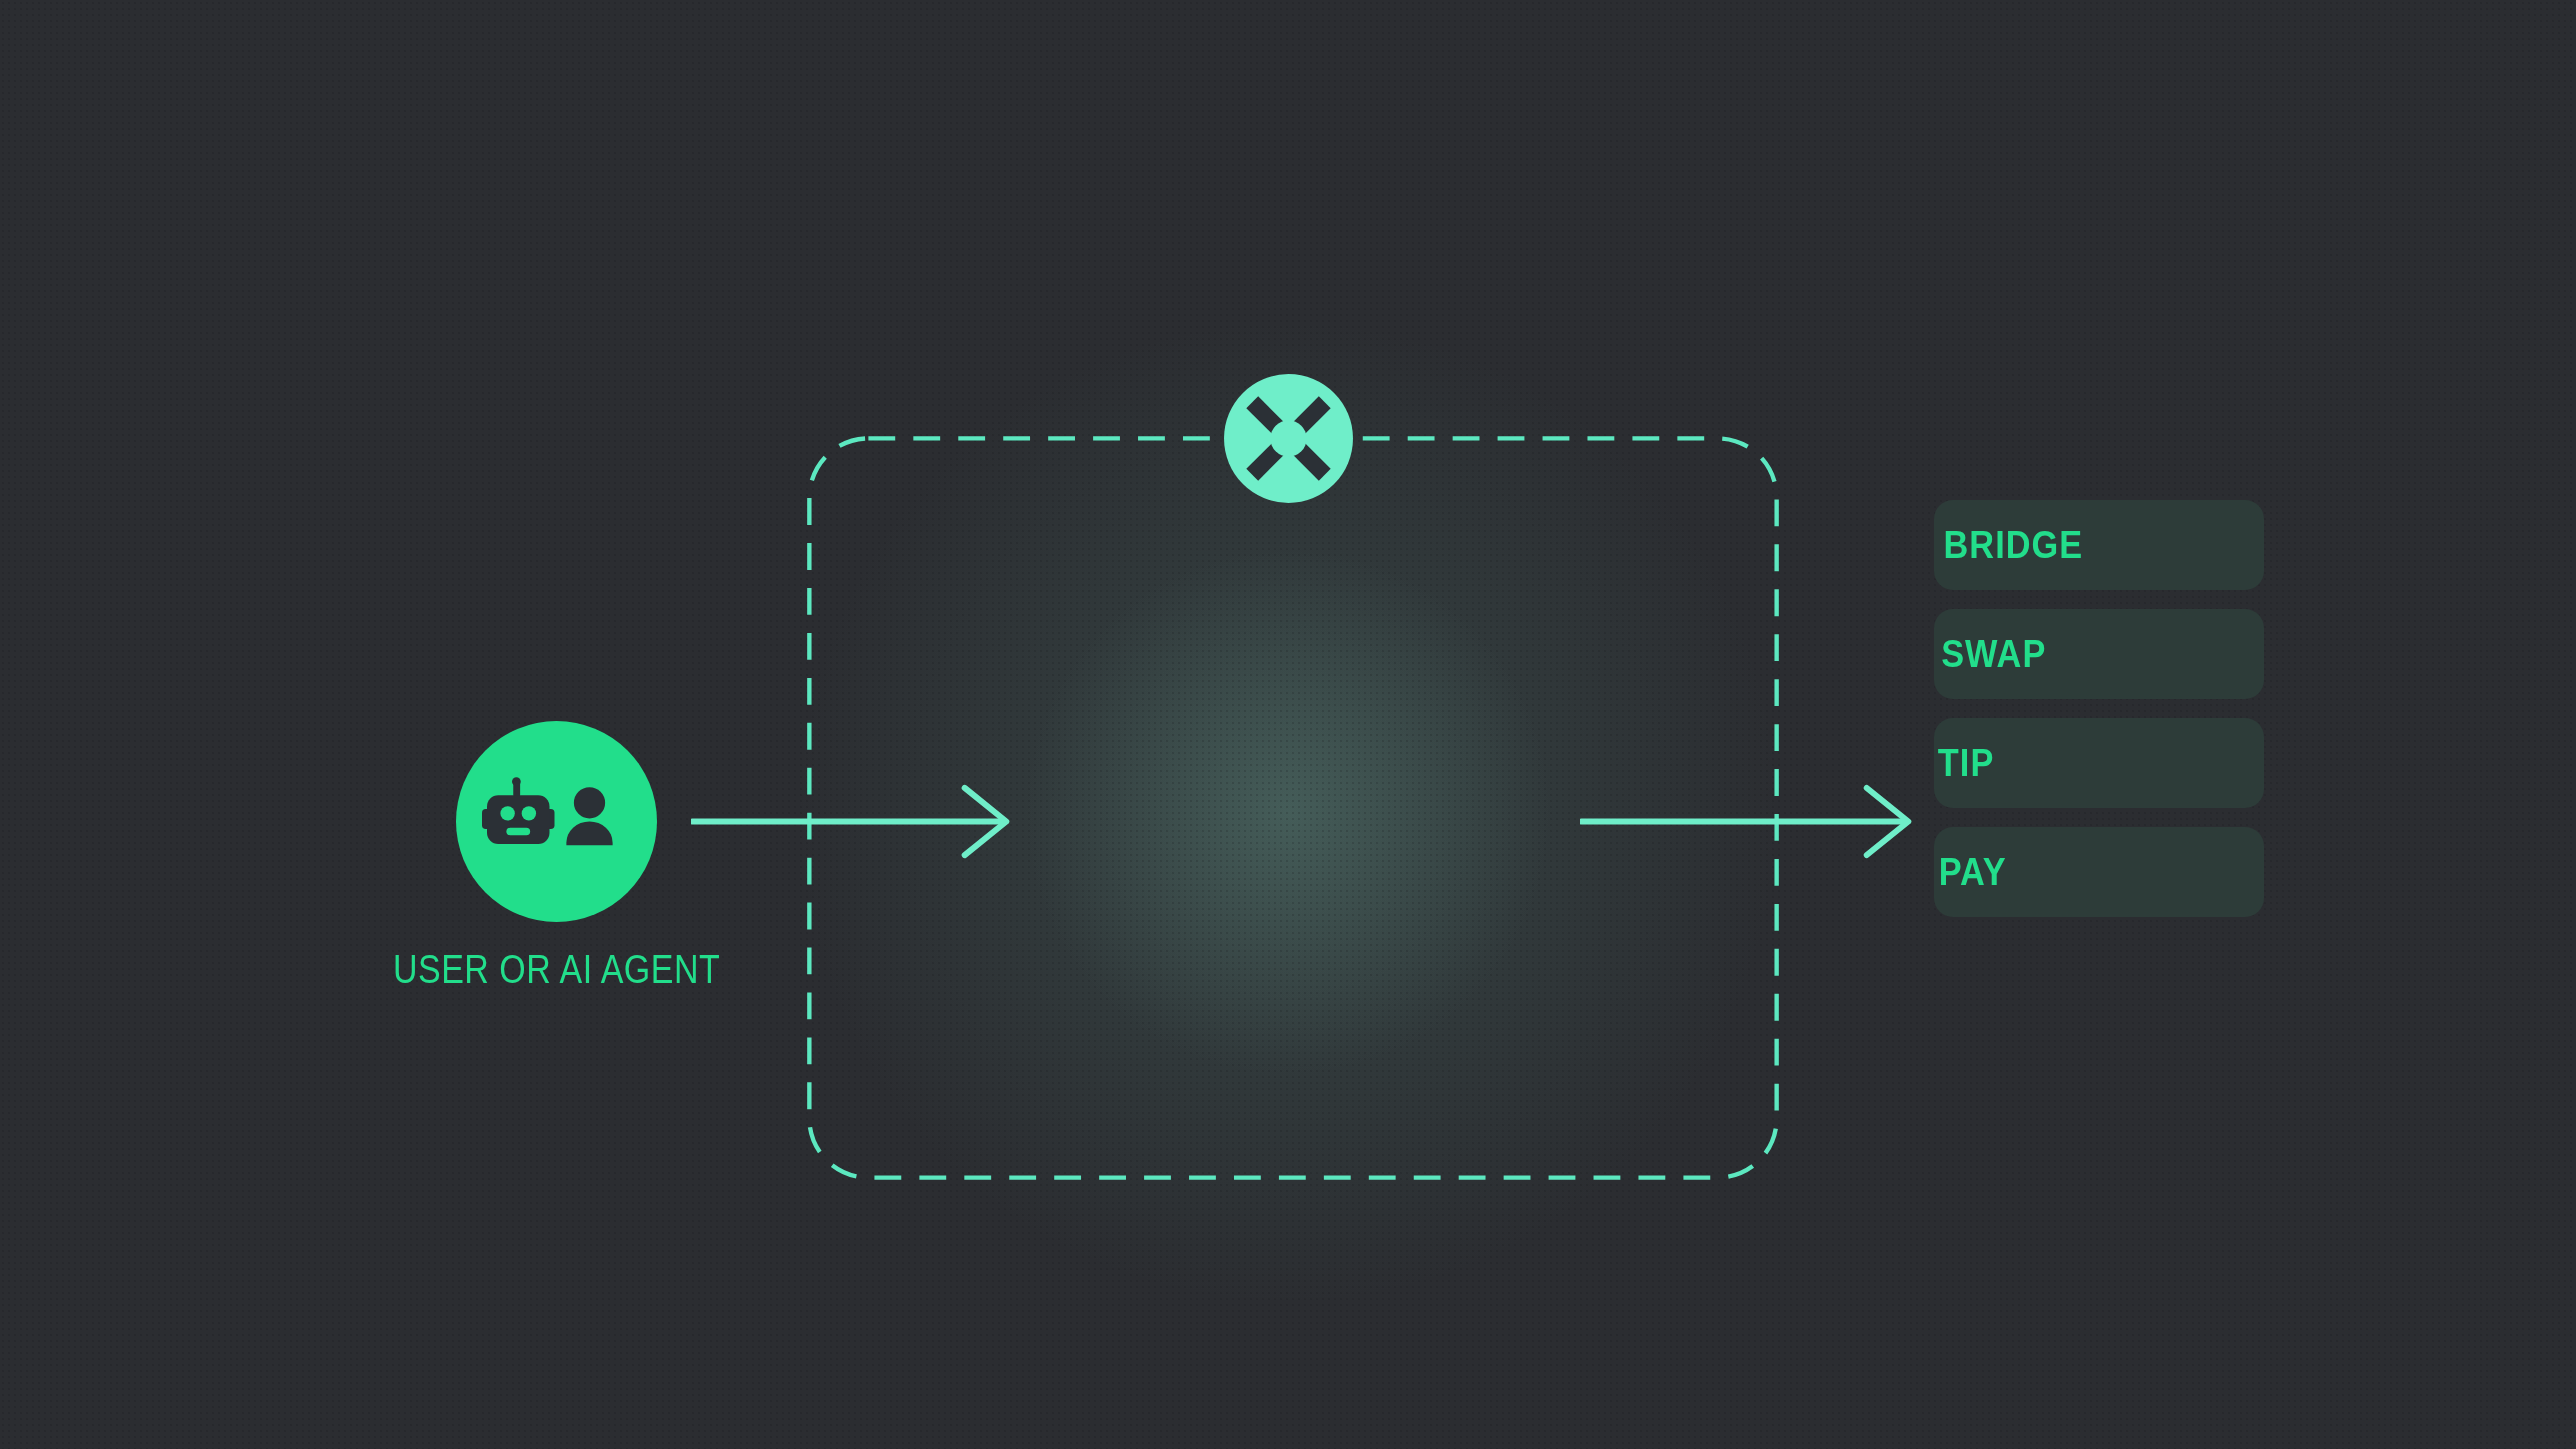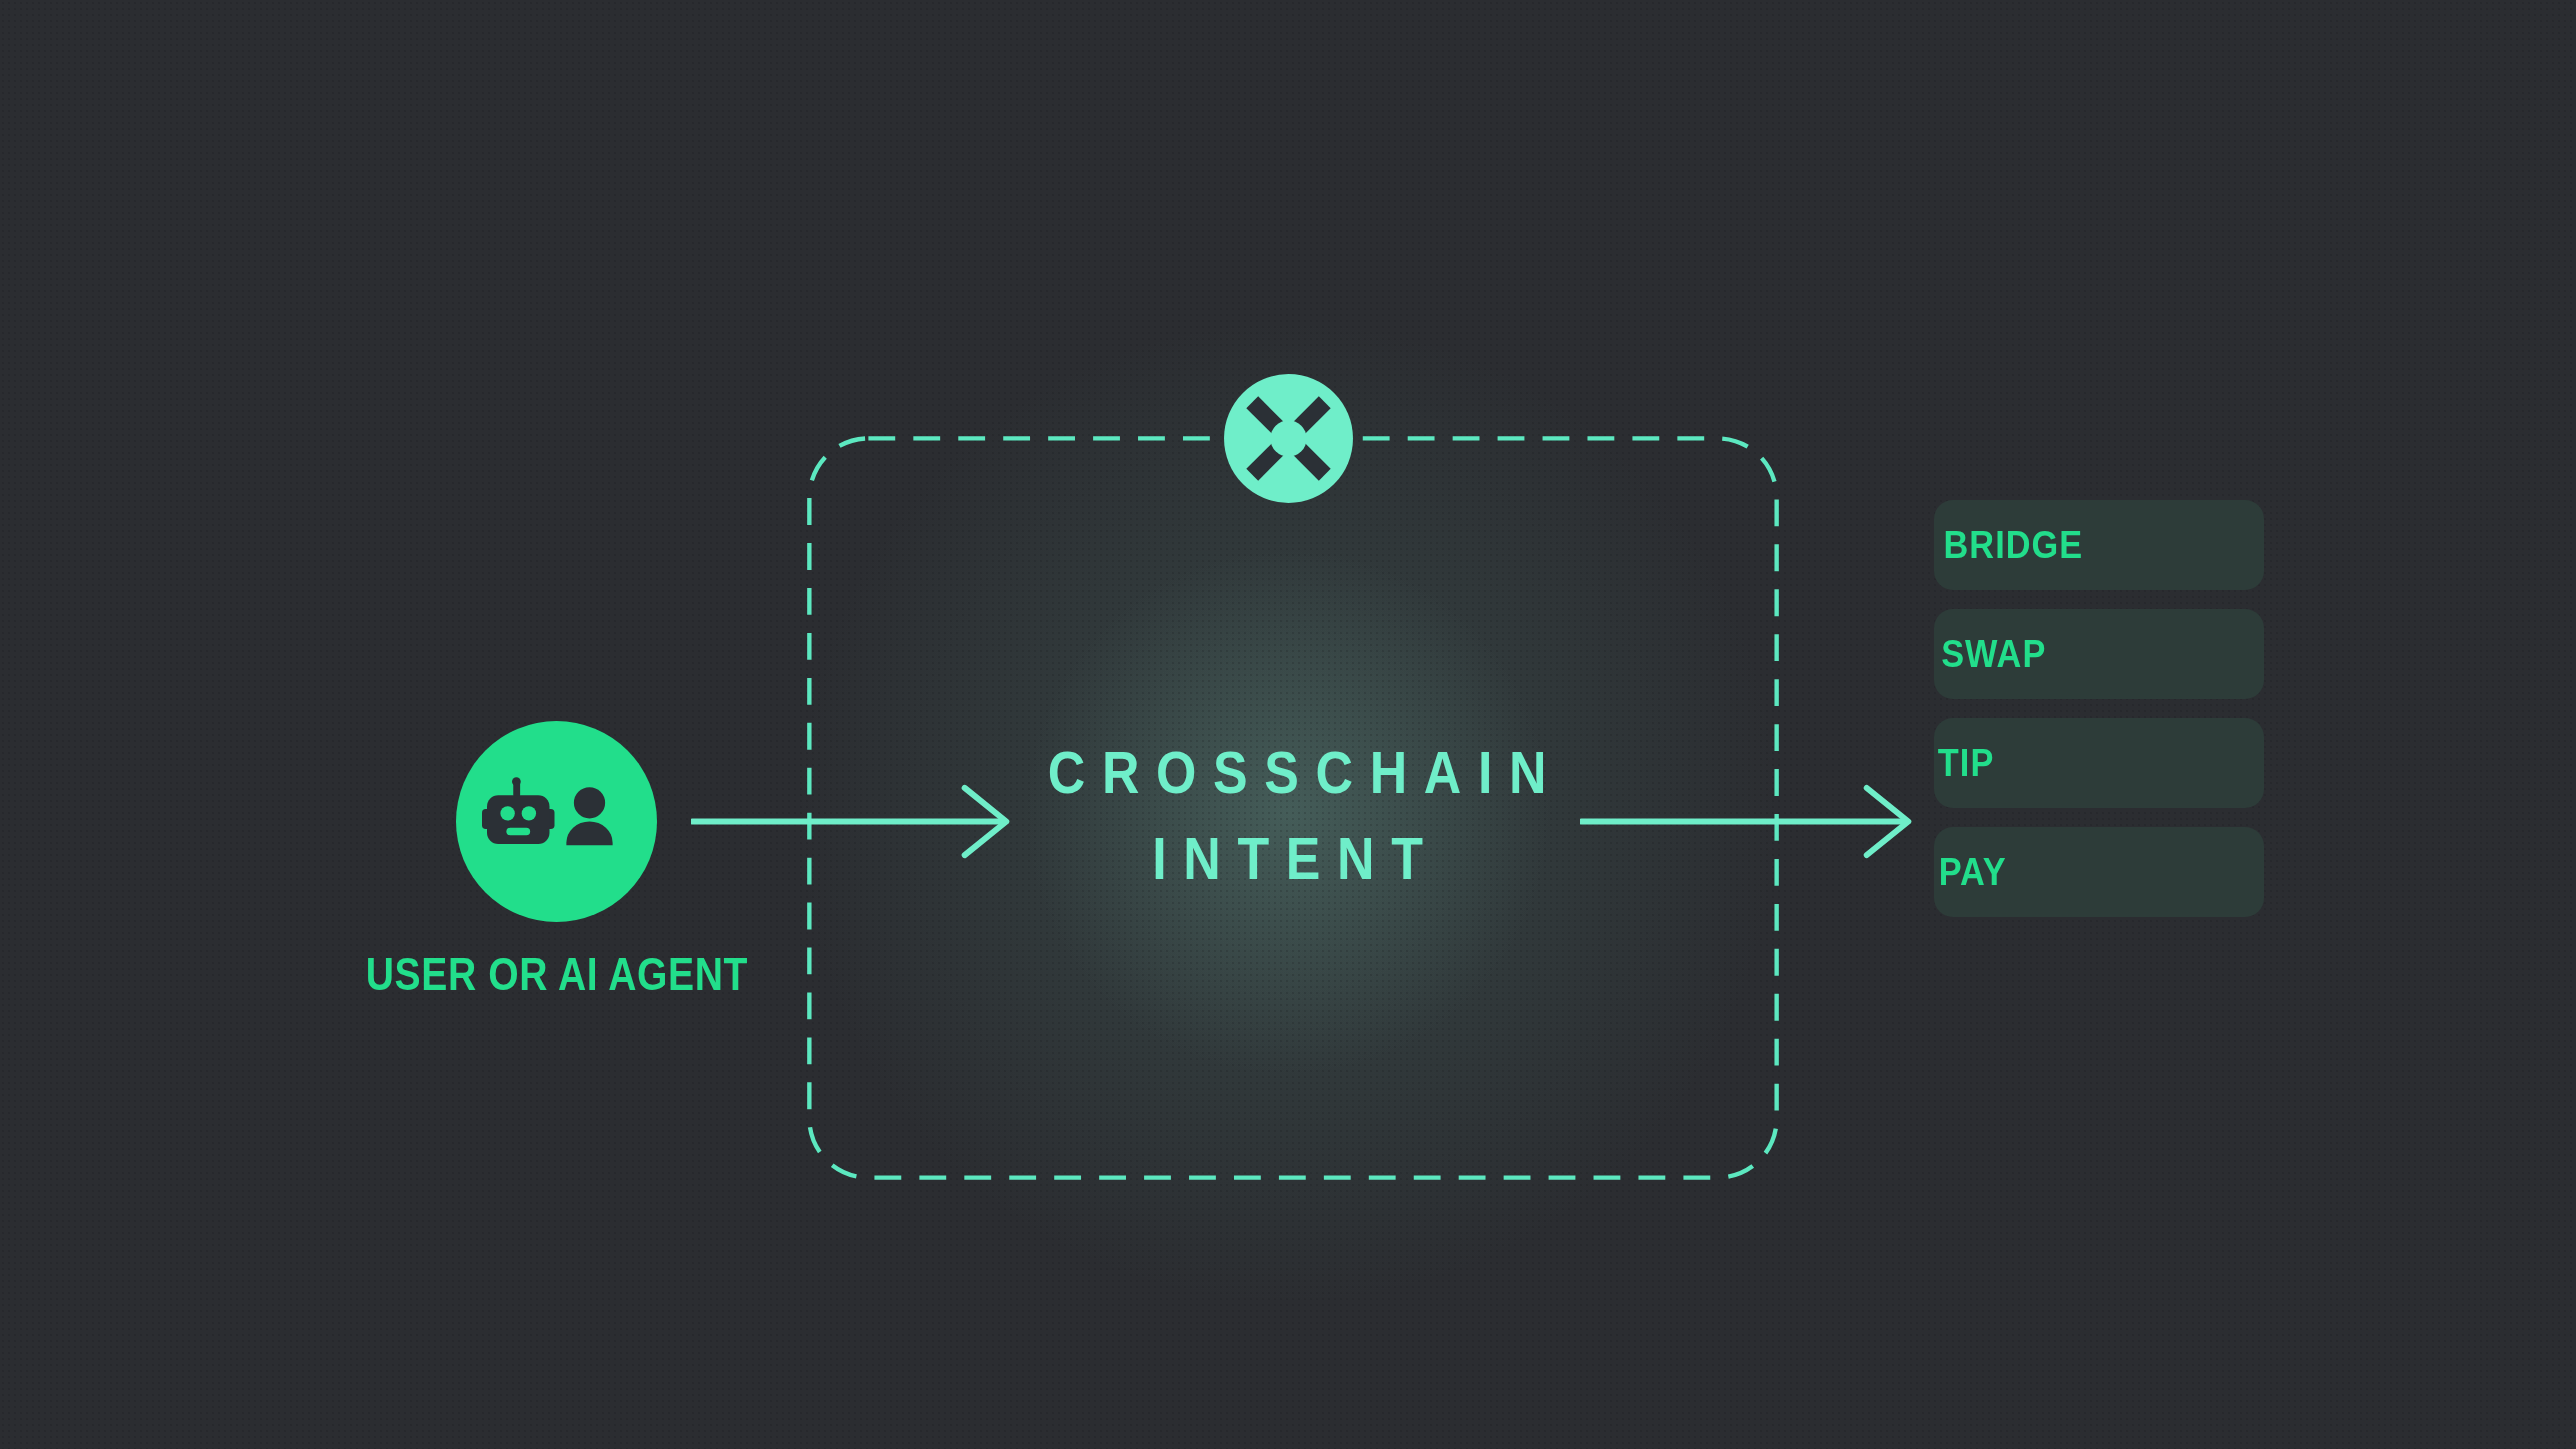--- a/index.html
+++ b/index.html
@@ -46,21 +46,21 @@
   .agent-circle{
     position:absolute;left:456px;top:721px;
     width:201px;height:201px;border-radius:50%;
     background:var(--green);
     display:flex;align-items:center;justify-content:center;
   }
   .agent-label{
     position:absolute;left:288px;top:947px;width:537px;
     text-align:center;
     color:var(--green);
-    font-size:46px;font-weight:700;letter-spacing:.015em;
+    font-size:40px;font-weight:400;letter-spacing:.015em;
     white-space:nowrap;
   }
   .arrow{position:absolute;top:781px;height:81px;}
   .arrow.left{left:691px;width:322px;}
   .arrow.right{left:1580px;width:335px;}
 
   .dashed-box{position:absolute;left:806px;top:435px;width:974px;height:746px;}
 
   .intent-badge{
     position:absolute;left:1220px;top:370px;width:137px;height:137px;
@@ -111,24 +111,20 @@
     <polyline points="428,10 490,60 428,110" fill="none" stroke="var(--mint)" stroke-width="9" stroke-linecap="round" stroke-linejoin="round"></polyline>
   </svg>
 
   <svg class="intent-badge" viewBox="-102 -102 204 204">
     <circle cx="0" cy="0" r="96" fill="var(--mint)"></circle>
     <line x1="-54" y1="-54" x2="54" y2="54" stroke="var(--dark-icon)" stroke-width="25"></line>
     <line x1="-54" y1="54" x2="54" y2="-54" stroke="var(--dark-icon)" stroke-width="25"></line>
     <circle cx="0" cy="0" r="27" fill="var(--mint)"></circle>
   </svg>
 
-  <div class="intent-text">
-    <span class="squeeze88">CROSSCHAIN</span><br>
-    <span class="squeeze88">INTENT</span>
-  </div>
 
   <div class="agent-circle">
     <svg width="150" height="101" viewBox="0 0 240 160">
 
       <circle cx="55" cy="16" r="7" fill="var(--dark-icon)"></circle>
       <rect x="50" y="14" width="11" height="28" rx="5" fill="var(--dark-icon)"></rect>
       <rect x="0" y="60" width="14" height="32" rx="6" fill="var(--dark-icon)"></rect>
       <rect x="102" y="60" width="14" height="32" rx="6" fill="var(--dark-icon)"></rect>
       <rect x="8" y="38" width="100" height="78" rx="18" fill="var(--dark-icon)"></rect>
       <circle cx="41" cy="67" r="11.5" fill="var(--green)"></circle>

